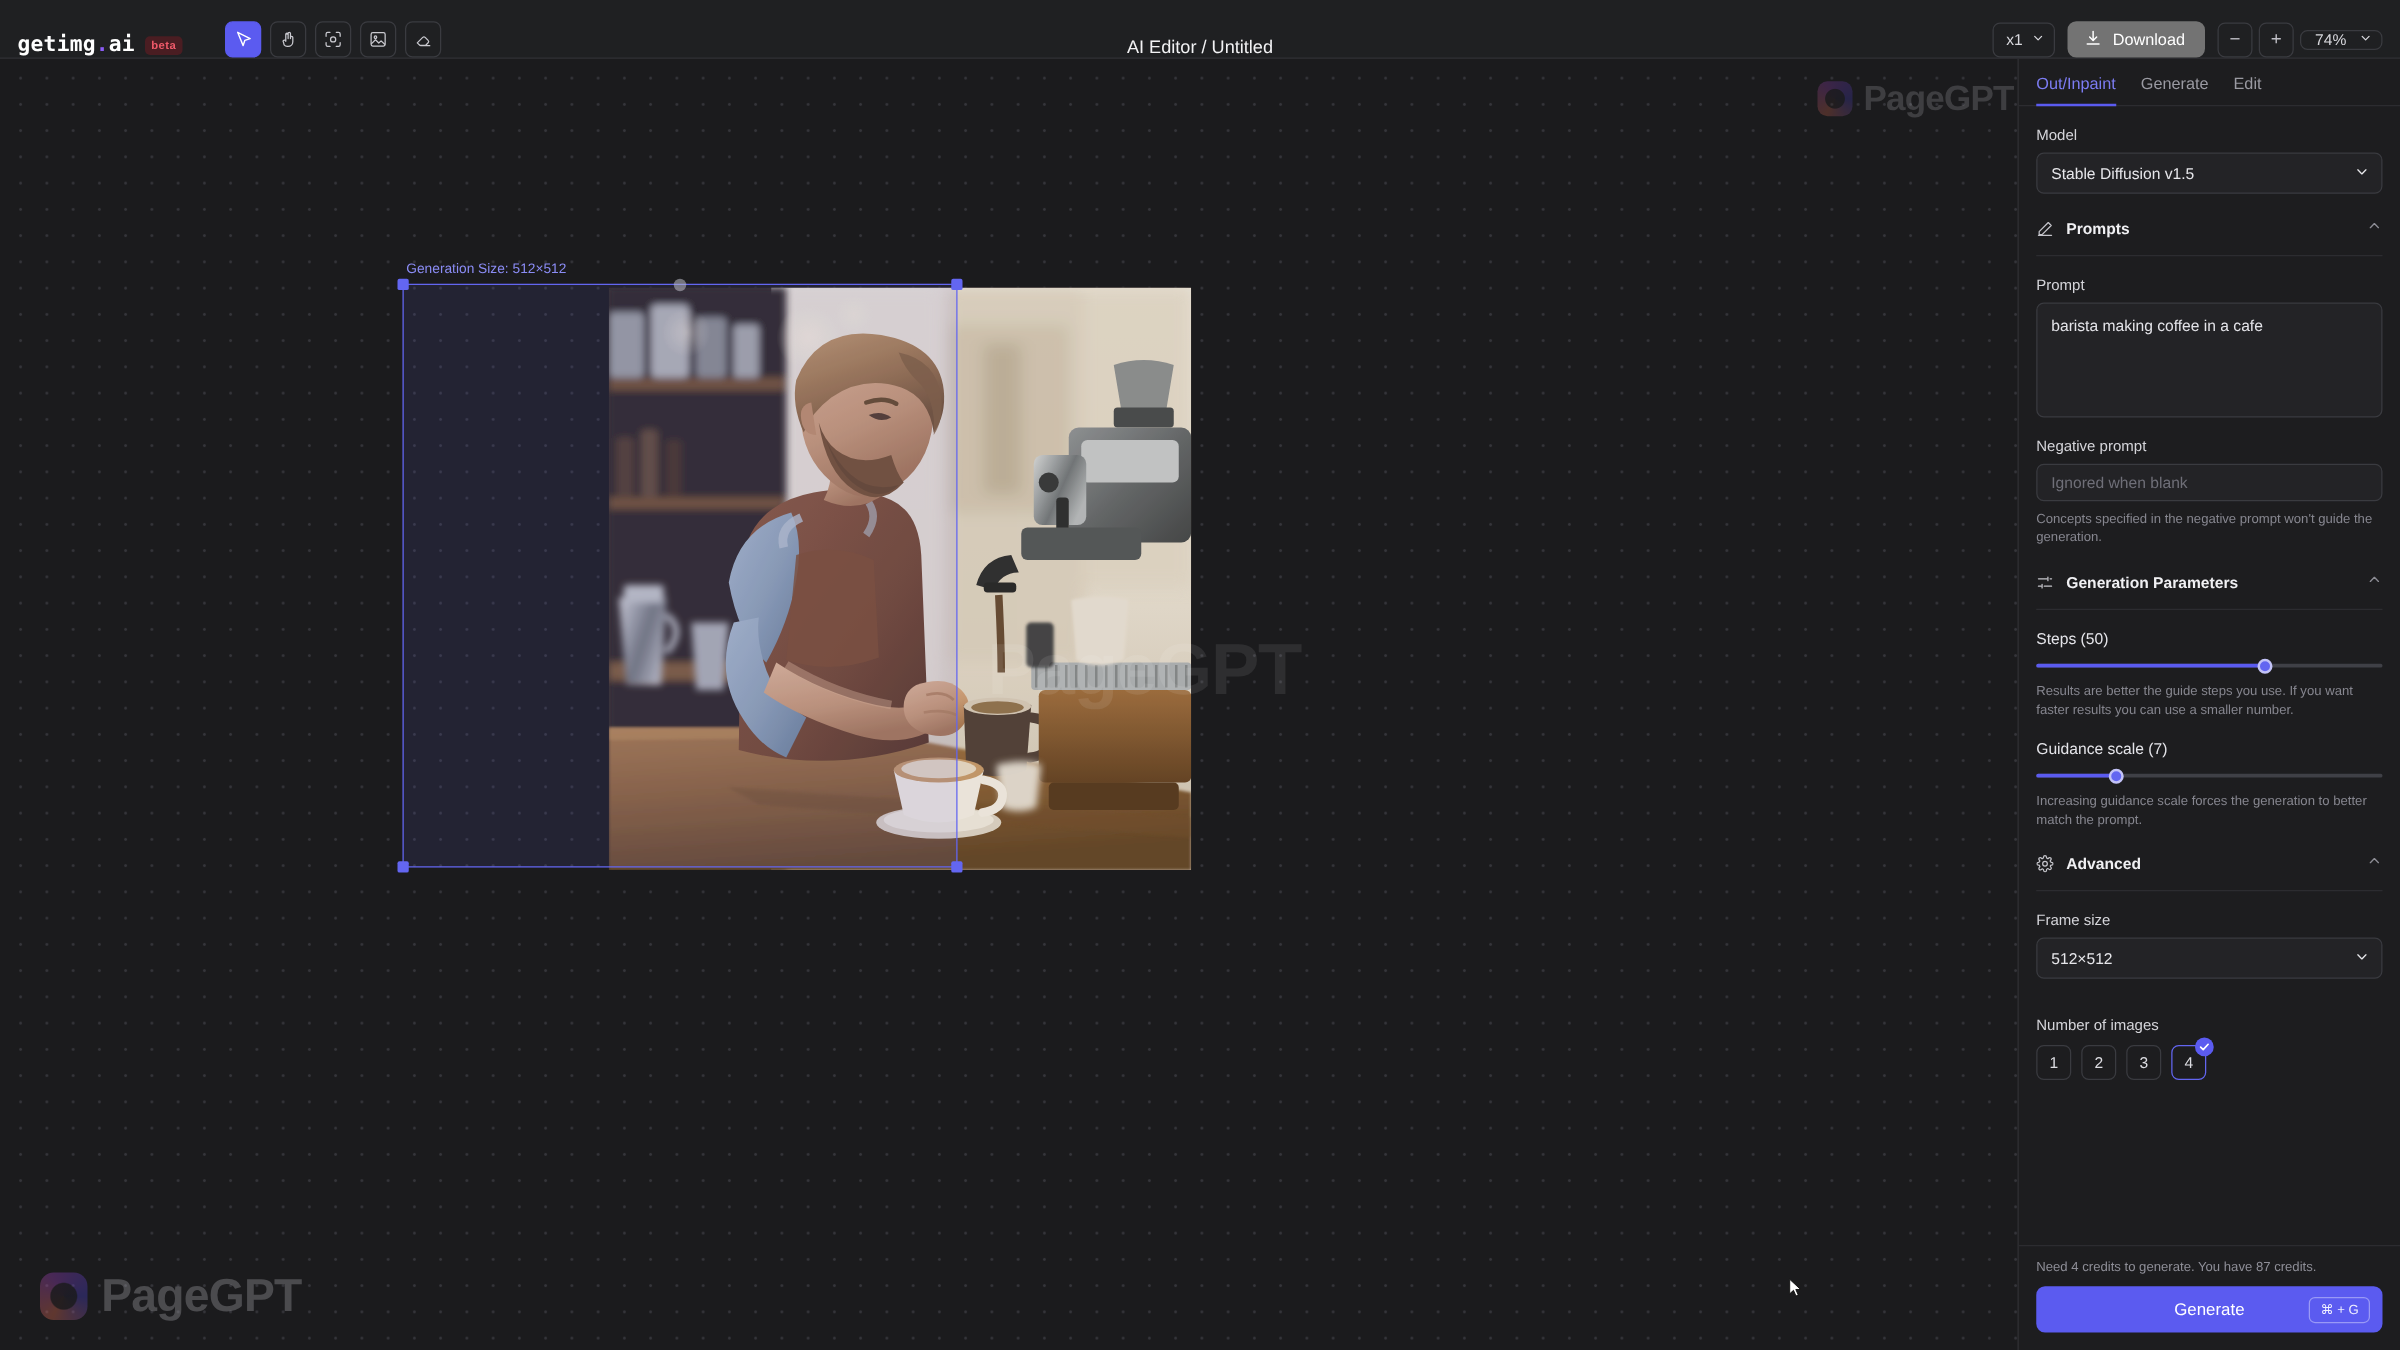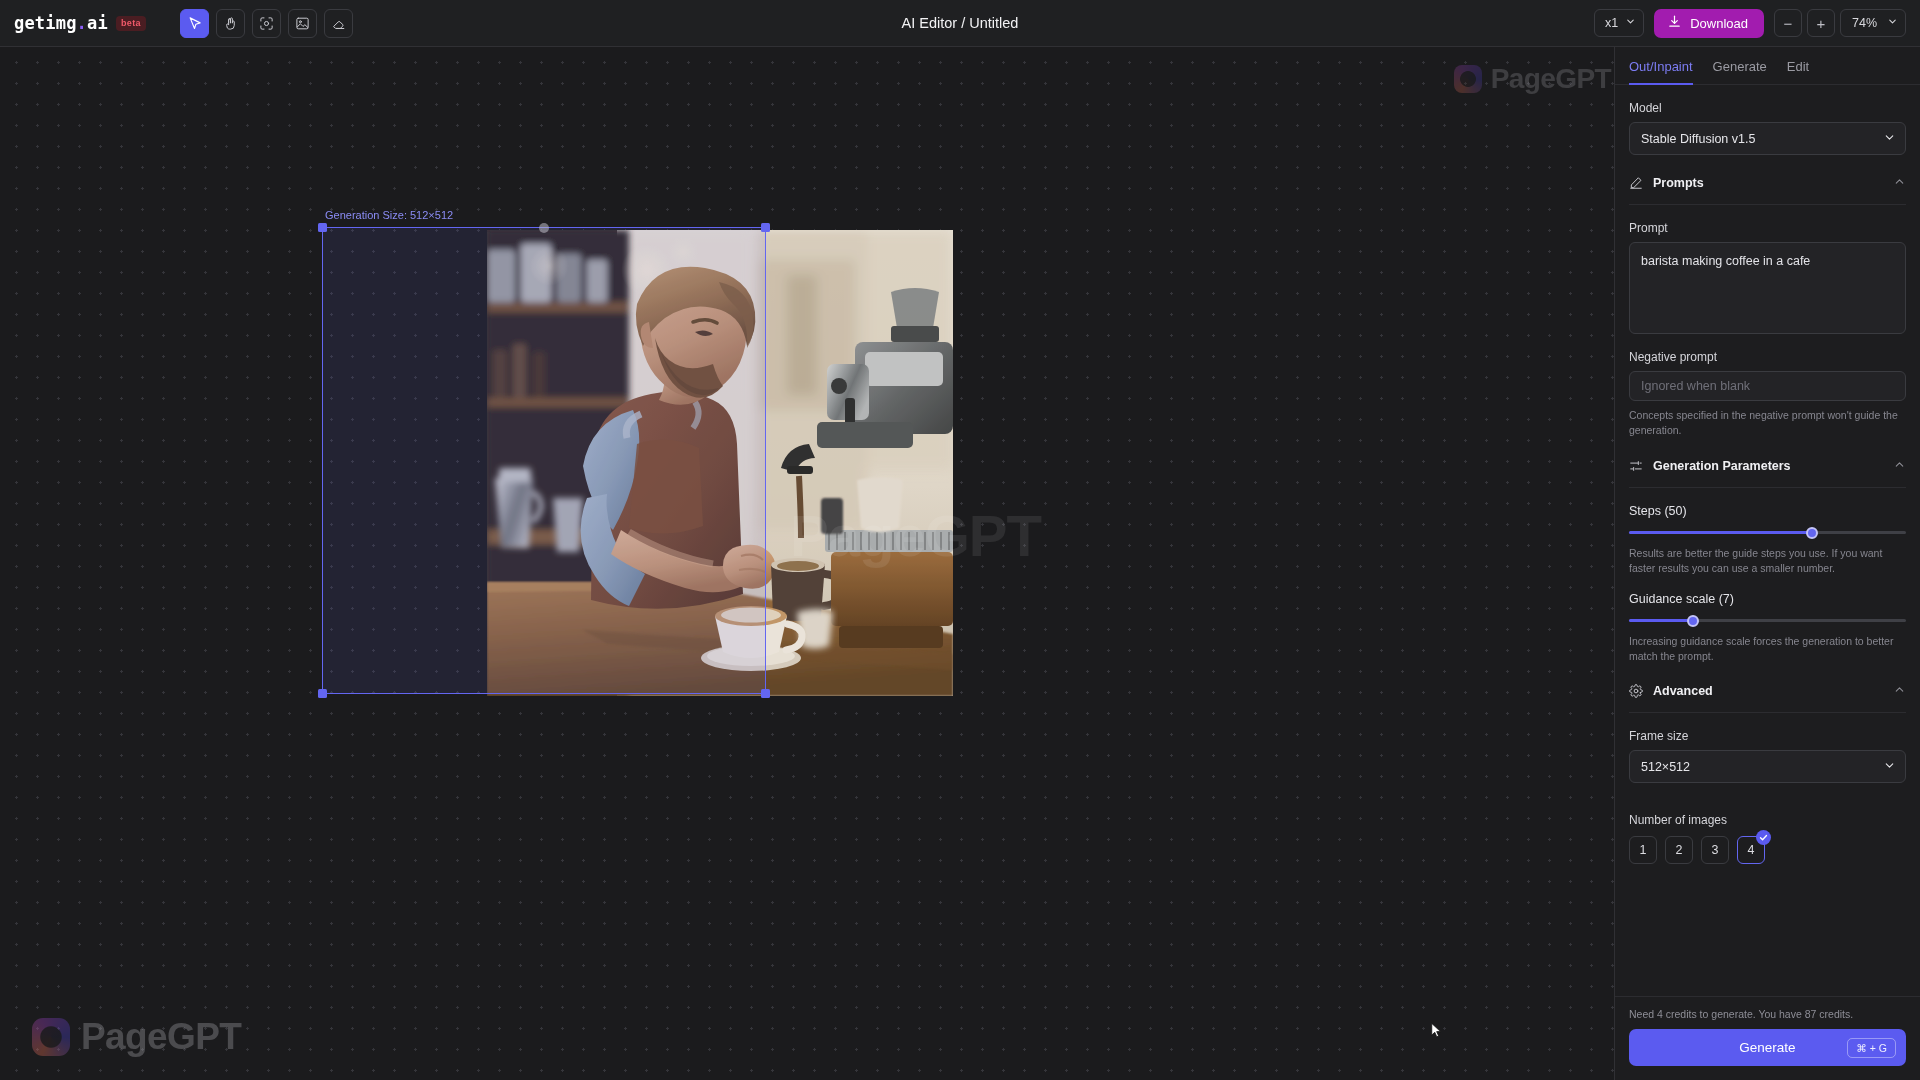--- a/index.html
+++ b/index.html
@@ -10,21 +10,21 @@
     font-family: "Liberation Sans", sans-serif;
     color: #e8e8ea;
   }
   #app { position: relative; width: 1920px; height: 1080px; }
 
   
   #topbar {
     position: absolute; top: 0; left: 0; width: 1920px; height: 47px;
     background: #1f2022;
     border-bottom: 1px solid #303034;
-    display: flex; align-items: center;
+    display: flex; align-items: flex-end;
     z-index: 40;
   }
   .brand {
     margin-left: 14px;
     display: flex; align-items: center; gap: 8px;
   }
   .brand-text {
     font-family: "DejaVu Sans Mono", monospace;
     font-size: 17px; font-weight: 700; letter-spacing: .2px; color: #fff;
   }
@@ -54,34 +54,34 @@
     position: relative; z-index: 5;
   }
   .pill-select {
     height: 28px; padding: 0 7px 0 10px;
     border: 1px solid #3a3b40; border-radius: 6px;
     display: flex; align-items: center; gap: 7px;
     font-size: 12.5px; color: #d8d8dd; cursor: pointer; background: transparent;
   }
   .download-btn {
     height: 29px; padding: 0 16px 0 13px;
-    background: #a21caf; border-radius: 7px;
+    background: #737373; border-radius: 7px;
     display: flex; align-items: center; gap: 8px;
     font-size: 13px; color: #fff; font-weight: 500; cursor: pointer;
     border: none;
   }
   .zoom-group { display: flex; align-items: center; gap: 5px; }
   .zoom-sq {
     width: 28px; height: 28px; border: 1px solid #3a3b40; border-radius: 6px;
     display: flex; align-items: center; justify-content: center;
     color: #bfbfc6; font-size: 15px; cursor: pointer; background: transparent;
     line-height: 1;
   }
   .zoom-pct {
-    height: 28px; min-width: 66px; padding: 0 7px 0 11px;
+    height: 16px; min-width: 66px; padding: 0 7px 0 11px;
     border: 1px solid #3a3b40; border-radius: 6px;
     display: flex; align-items: center; justify-content: space-between; gap: 5px;
     font-size: 12.5px; color: #d8d8dd; cursor: pointer;
   }
 
   
   #canvas {
     position: absolute; top: 47px; left: 0;
     width: 1614px; height: 1033px;
     background-color: #1b1b1d;

